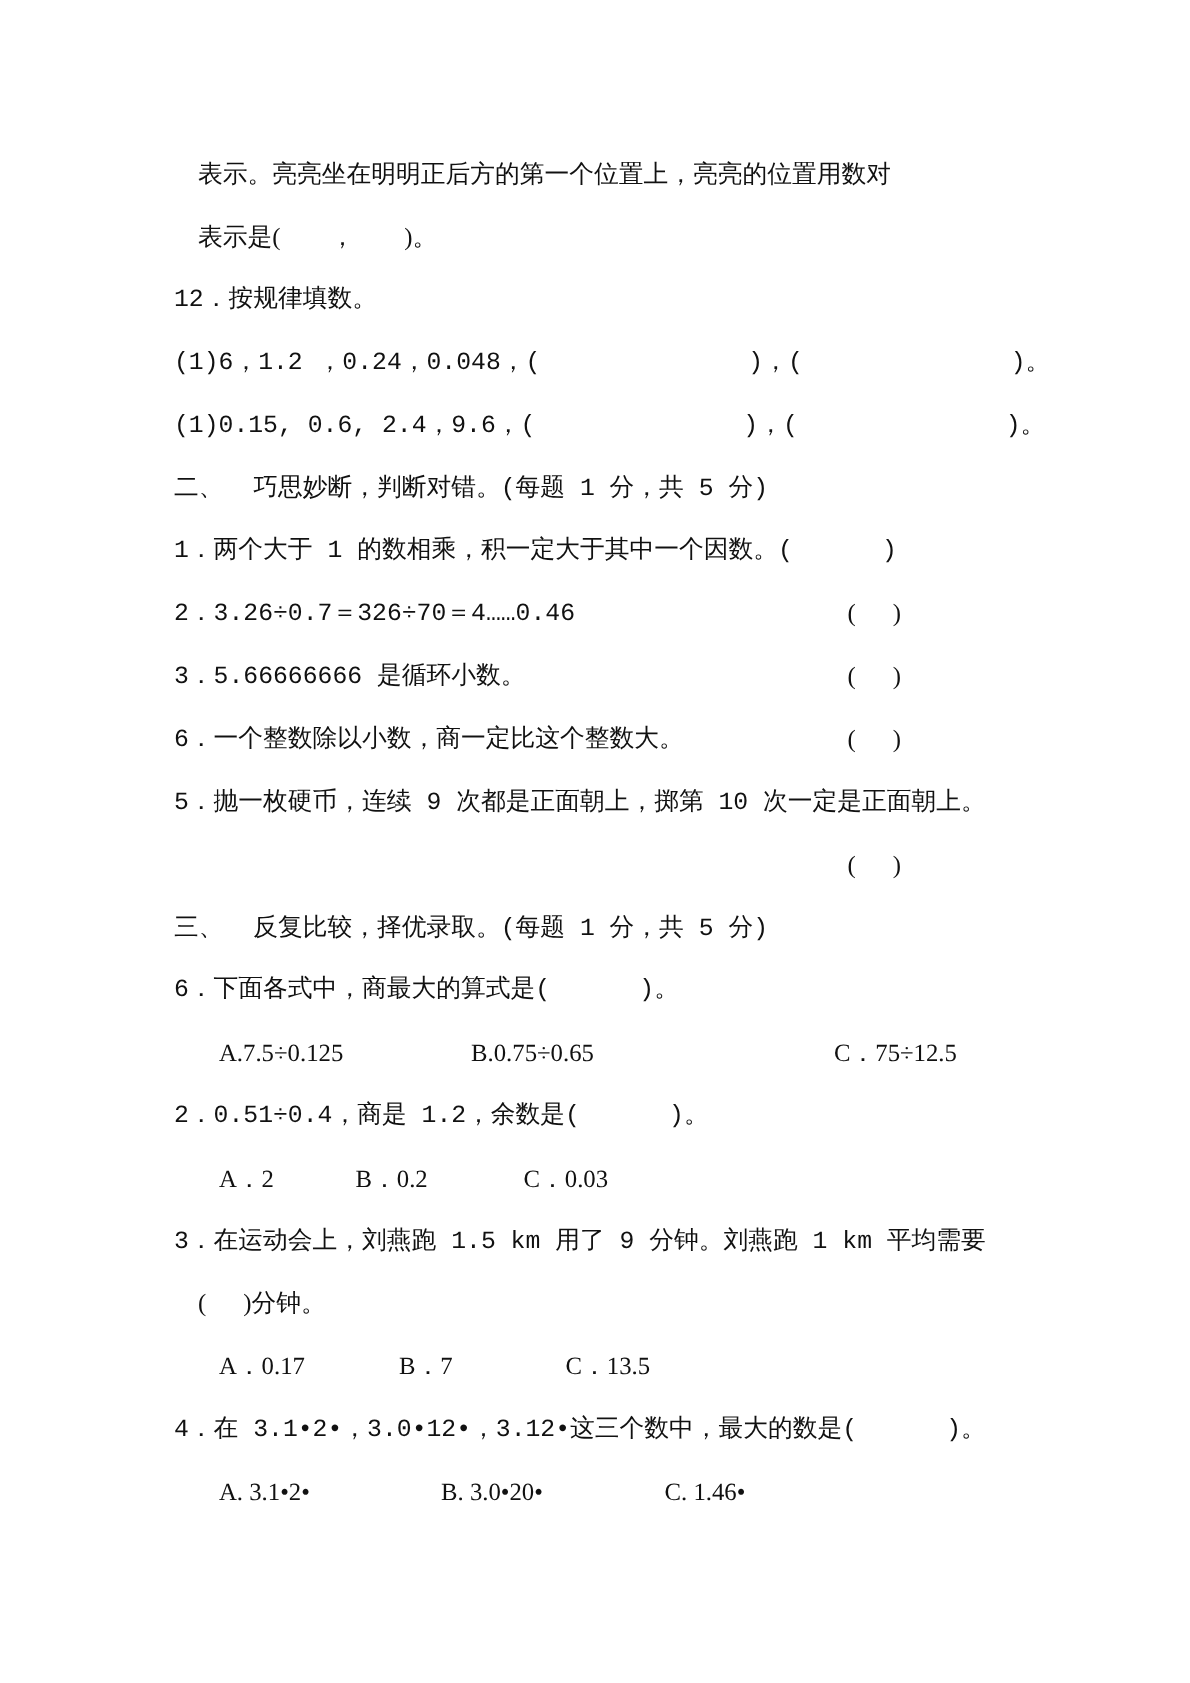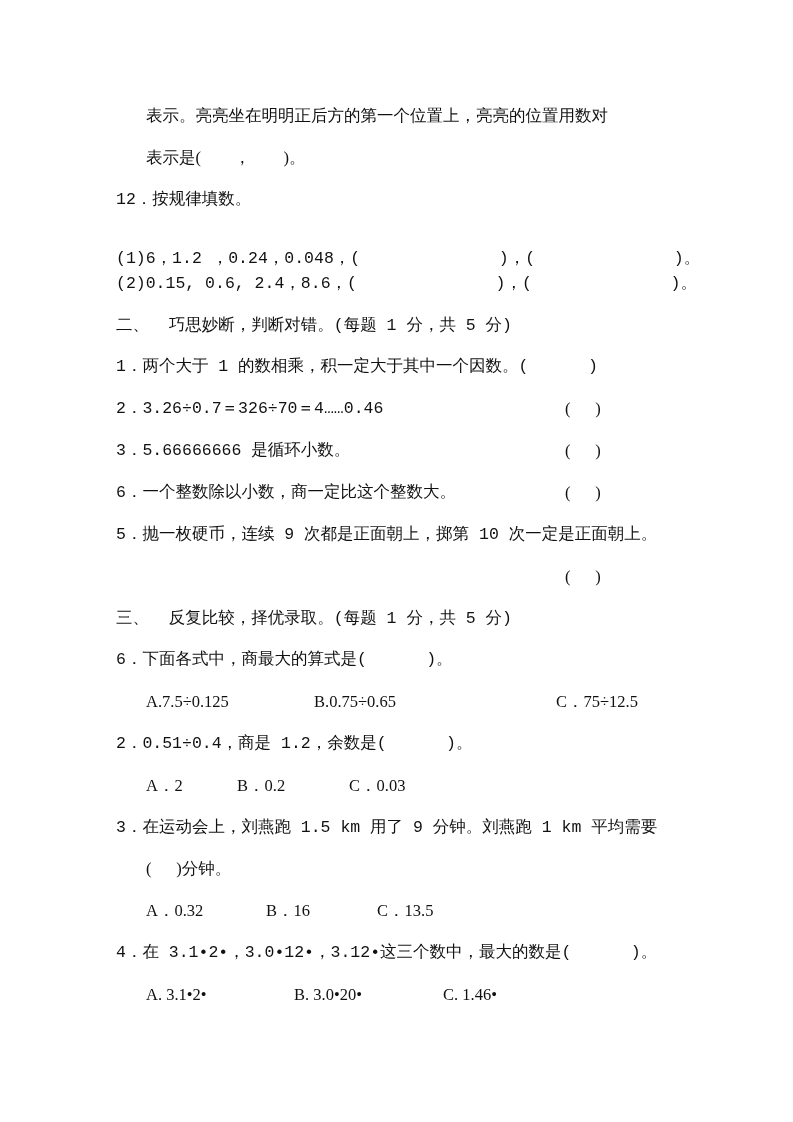--- a/index.html
+++ b/index.html
@@ -1,32 +1,32 @@
 <!DOCTYPE html>
 <html><head>
 <meta charset="utf-8">
 <style>
   html, body { margin: 0; padding: 0; background: #ffffff; }
   body { width: 793px; height: 1122px; position: relative; overflow: hidden;
          font-family: "Liberation Serif", "DejaVu Serif", serif; color: #111111; }
   .line { position: absolute; font-size: 16.5px; line-height: 22px; white-space: pre; }
-  .ind { left: 146px; text-align: center; }
+  .ind { left: 132px; text-align: center; }
   .l0 { left: 116px; font-family: Liberation Mono, monospace; }
   .paren { position: absolute; font-size: 16.5px; line-height: 22px; white-space: pre; }
 </style>
 </head>
 <body>
 
 <div>
   <div class="line ind" style="top:105px">表示。亮亮坐在明明正后方的第一个位置上，亮亮的位置用数对</div>
   <div class="line ind" style="top:147px">表示是(        ，        )。</div>
 
   <div class="line l0" style="top:189px">12．按规律填数。</div>
-  <div class="line l0" style="top:248px">(1)6，1.2 ，0.24，0.048，(              )，(              )。</div>
-  <div class="line l0" style="top:273px">(2)0.15, 0.6, 2.4，8.6，(              )，(              )。</div>
+  <div class="line l0" style="top:231px">(1)6，1.2 ，0.24，0.048，(              )，(              )。</div>
+  <div class="line l0" style="top:273px">(1)0.15, 0.6, 2.4，9.6，(              )，(              )。</div>
 
   <div class="line l0" style="top:315px">二、  巧思妙断，判断对错。(每题 1 分，共 5 分)</div>
   <div class="line l0" style="top:356px">1．两个大于 1 的数相乘，积一定大于其中一个因数。(      )</div>
   <div class="line l0" style="top:398px">2．3.26÷0.7＝326÷70＝4……0.46</div>
   <div class="paren" style="top:398px;left:565px">(      )</div>
   <div class="line l0" style="top:440px">3．5.66666666 是循环小数。</div>
   <div class="paren" style="top:440px;left:565px">(      )</div>
   <div class="line l0" style="top:482px">6．一个整数除以小数，商一定比这个整数大。</div>
   <div class="paren" style="top:482px;left:565px">(      )</div>
   <div class="line l0" style="top:524px">5．抛一枚硬币，连续 9 次都是正面朝上，掷第 10 次一定是正面朝上。</div>
@@ -39,21 +39,21 @@
   <div class="line" style="top:691px;left:314px">B.0.75÷0.65</div>
   <div class="line" style="top:691px;left:556px">C．75÷12.5</div>
 
   <div class="line l0" style="top:733px">2．0.51÷0.4，商是 1.2，余数是(      )。</div>
   <div class="line" style="top:775px;left:146px">A．2</div>
   <div class="line" style="top:775px;left:237px">B．0.2</div>
   <div class="line" style="top:775px;left:349px">C．0.03</div>
 
   <div class="line l0" style="top:817px">3．在运动会上，刘燕跑 1.5 km 用了 9 分钟。刘燕跑 1 km 平均需要</div>
   <div class="line ind" style="top:858px">(      )分钟。</div>
-  <div class="line" style="top:900px;left:146px">A．0.32</div>
-  <div class="line" style="top:900px;left:266px">B．16</div>
+  <div class="line" style="top:900px;left:146px">A．0.17</div>
+  <div class="line" style="top:900px;left:266px">B．7</div>
   <div class="line" style="top:900px;left:377px">C．13.5</div>
 
   <div class="line l0" style="top:942px">4．在 3.1•2•，3.0•12•，3.12•这三个数中，最大的数是(      )。</div>
   <div class="line" style="top:984px;left:146px">A. 3.1•2•</div>
   <div class="line" style="top:984px;left:294px">B. 3.0•20•</div>
   <div class="line" style="top:984px;left:443px">C. 1.46•</div>
 </div>
 
 </body></html>

